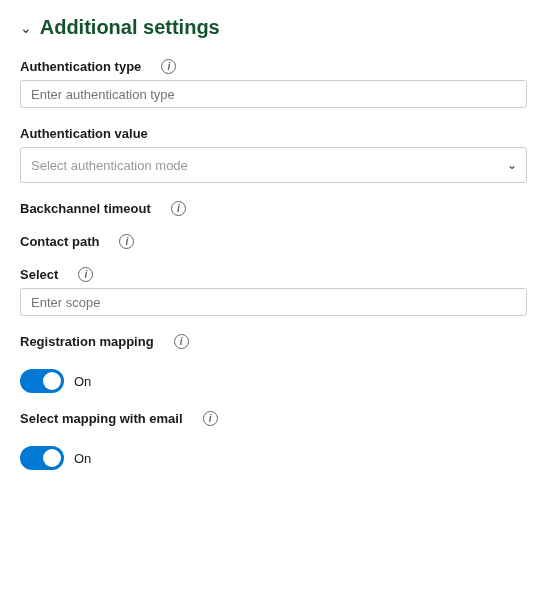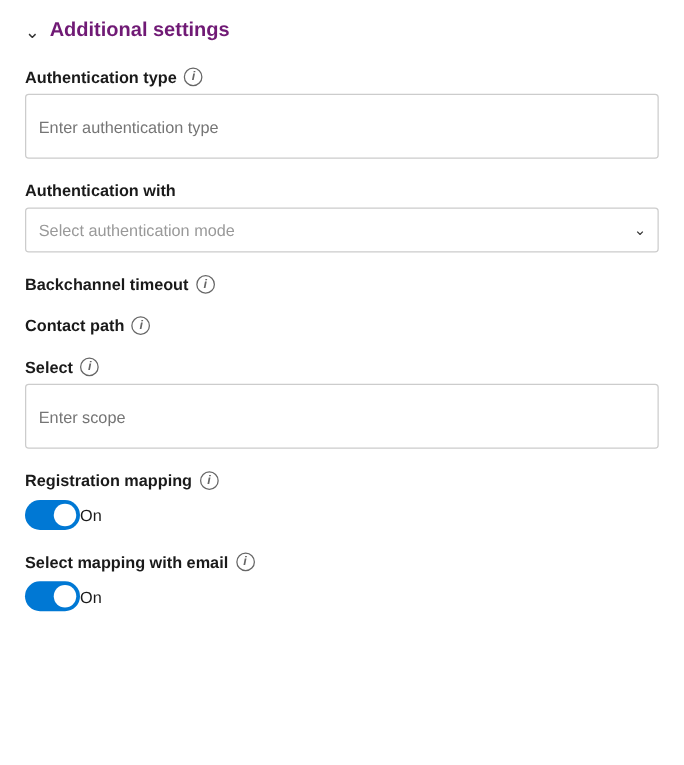--- a/index.html
+++ b/index.html
@@ -24,33 +24,33 @@
       margin-bottom: 20px;
     }
 
     .section-header-icon {
       font-size: 14px;
       color: #333;
       cursor: pointer;
     }
 
     .section-title {
-      font-size: 16px;
+      font-size: 20px;
       font-weight: 600;
-      color: #701a75;
+      color: #14532d;
     }
 
     .field-group {
       margin-bottom: 18px;
     }
 
     .field-label {
       display: flex;
       align-items: flex-start;
-      gap: 6px;
+      gap: 20px;
       font-size: 13px;
       font-weight: 600;
       color: #1a1a1a;
       margin-bottom: 6px;
     }
 
     .info-icon {
       display: inline-flex;
       align-items: center;
       justify-content: center;
@@ -61,21 +61,21 @@
       font-size: 10px;
       color: #666;
       font-style: italic;
       font-weight: bold;
       cursor: pointer;
       flex-shrink: 0;
     }
 
     .text-input {
       width: 100%;
-      height: 52px;
+      height: 28px;
       padding: 6px 10px;
       border: 1px solid #ccc;
       border-radius: 3px;
       font-size: 13px;
       color: #999;
       background: #fff;
       outline: none;
     }
 
     .select-wrapper {
@@ -103,21 +103,22 @@
       top: 50%;
       transform: translateY(-50%);
       pointer-events: none;
       color: #333;
       font-size: 12px;
     }
 
     .toggle-row {
       display: flex;
       align-items: center;
-      margin-top: 8px;
+      gap: 10px;
+      margin-top: 20px;
     }
 
     .toggle {
       position: relative;
       width: 44px;
       height: 24px;
       cursor: pointer;
       flex-shrink: 0;
     }
 
@@ -167,21 +168,21 @@
 <div class="field-group">
   <div class="field-label">
     <span>Authentication type</span>
     <span class="info-icon">i</span>
   </div>
   <input class="text-input" type="text" placeholder="Enter authentication type" style="">
 </div>
 
 <div class="field-group">
   <div class="field-label">
-    <span>Authentication with</span>
+    <span>Authentication value</span>
   </div>
   <div class="select-wrapper">
     <select class="select-input">
       <option value="" disabled="" selected="" label="Select authentication mode">Select authentication mode</option>
     </select>
     <span class="select-chevron">⌄</span>
   </div>
 </div>
 
 <div class="field-group">

